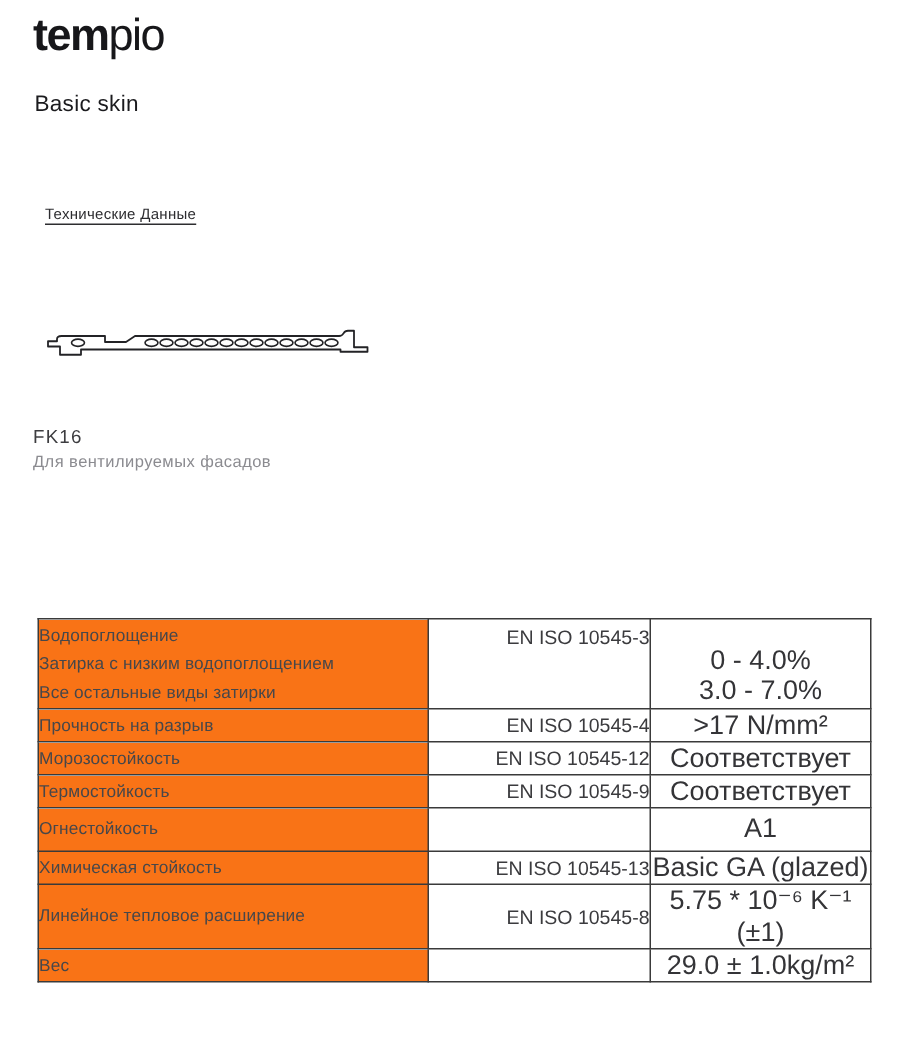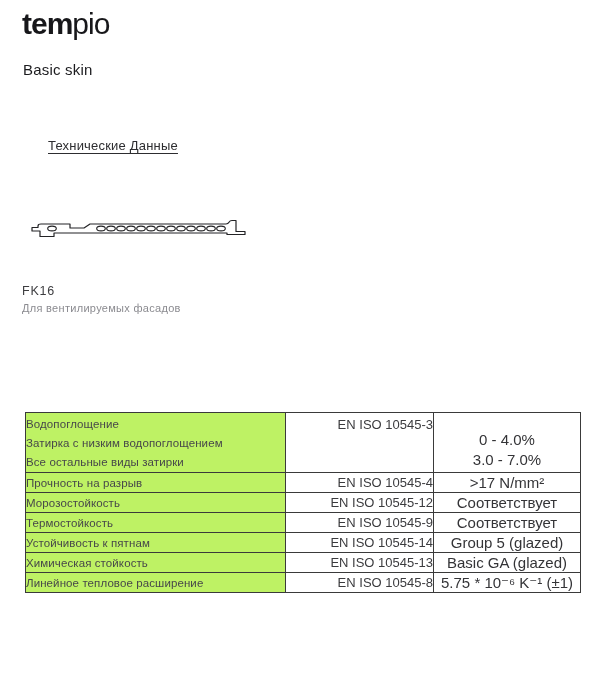--- a/index.html
+++ b/index.html
@@ -12,45 +12,45 @@
     position:absolute;left:22px;top:8px;font-size:30px;line-height:1.05;
     color:#17171a;letter-spacing:-1px;white-space:nowrap;
   }
   .logo .b{font-weight:700;}
   .logo .l{font-weight:400;}
   .subtitle{
     position:absolute;left:23px;top:61px;font-size:15px;color:#1b1b1e;
     letter-spacing:0.2px;
   }
   .section-title{
-    position:absolute;left:48px;top:138px;font-size:13px;color:#2d2d30;
+    position:absolute;left:30px;top:138px;font-size:10px;color:#2d2d30;
     text-decoration:underline;text-underline-offset:3px;letter-spacing:0.2px;
   }
   .drawing{position:absolute;left:24px;top:217px;}
   .product-code{
     position:absolute;left:22px;top:284px;font-size:12.5px;color:#3d3d40;
     letter-spacing:0.8px;
   }
   .product-desc{
     position:absolute;left:22px;top:302px;font-size:11px;color:#8b8b90;
     letter-spacing:0.3px;
   }
   table.spec{
     position:absolute;left:25px;top:412px;width:555px;
     border-collapse:collapse;table-layout:fixed;
   }
   table.spec td{
     border:1px solid #3a3a3a;padding:0;vertical-align:middle;overflow:hidden;
   }
   td.c1{
-    background:#bef264;text-align:left;padding-left:12px;
+    background:#f97316;text-align:left;padding-left:12px;
     font-size:11.5px;color:#47474a;letter-spacing:0.1px;
   }
   td.c2{text-align:right;font-size:13px;color:#3b3b3e;}
-  td.c3{text-align:center;font-size:15px;color:#343437;}
+  td.c3{text-align:center;font-size:18px;color:#343437;}
   .small-val{font-size:10.5px;color:#4f4f52;}
   tr.r1 td{height:55px;}
   tr.r1 td.c1{line-height:19px;padding-top:1px;}
   tr.r1 td.c2{vertical-align:top;padding-top:4px;}
   tr.r1 td.c3{vertical-align:bottom;padding-bottom:2px;line-height:20px;}
   tr.rs td{height:19px;}
   tr.rm td{height:24px;}
   tr.r5 td.c2,tr.r5 td.c3{vertical-align:top;padding-top:2px;}
   tr.r5 td.c1{vertical-align:bottom;padding-bottom:4px;}
   tr.r6 td.c3{vertical-align:bottom;padding-bottom:4px;}
@@ -118,29 +118,34 @@
     <tr class="rs">
       <td class="c1">Морозостойкость</td>
       <td class="c2">EN ISO 10545-12</td>
       <td class="c3 small-val">Соответствует</td>
     </tr>
     <tr class="rs">
       <td class="c1">Термостойкость</td>
       <td class="c2">EN ISO 10545-9</td>
       <td class="c3 small-val">Соответствует</td>
     </tr>
-    <tr class="rs">
-      <td class="c1">Устойчивость к пятнам</td>
-      <td class="c2">EN ISO 10545-14</td>
-      <td class="c3">Group 5 (glazed)</td>
+    <tr class="rm r6">
+      <td class="c1">Огнестойкость</td>
+      <td class="c2"></td>
+      <td class="c3">A1</td>
     </tr>
     <tr class="rs">
       <td class="c1">Химическая стойкость</td>
       <td class="c2">EN ISO 10545-13</td>
       <td class="c3">Basic GA (glazed)</td>
     </tr>
     <tr class="rs">
       <td class="c1">Линейное тепловое расширение</td>
       <td class="c2">EN ISO 10545-8</td>
       <td class="c3">5.75 * 10⁻⁶ K⁻¹ (±1)</td>
     </tr>
+    <tr class="rs">
+      <td class="c1">Вес</td>
+      <td class="c2"></td>
+      <td class="c3">29.0 ± 1.0kg/m²</td>
+    </tr>
   </tbody>
 </table>
 
 </body></html>

